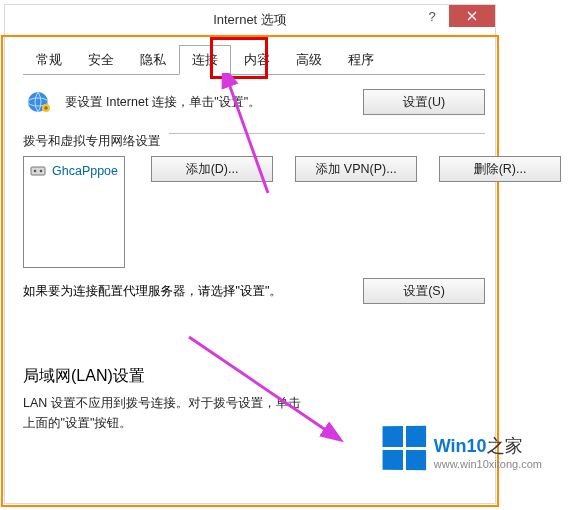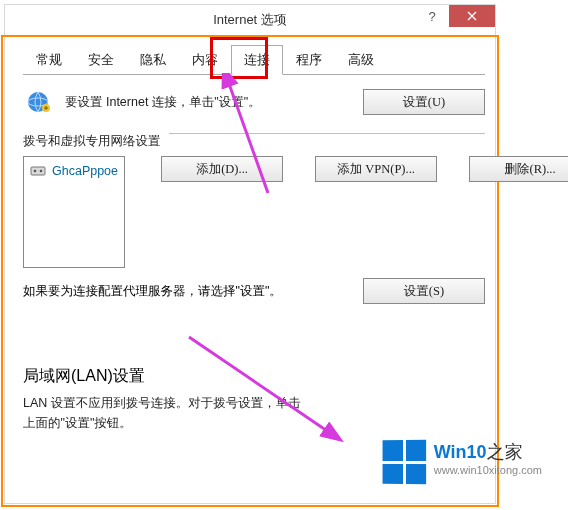--- a/index.html
+++ b/index.html
@@ -16,41 +16,41 @@
 .orange { border: 2px solid #ff8a00; position: absolute; left: -4px; top: 30px; right: -4px; bottom: -4px; padding: 8px 12px 12px 20px; }
 
 .tabs { display: flex; align-items: flex-end; border-bottom: 1px solid #aaa; height: 30px; position: relative; margin-bottom: 14px; }
 .tab { padding: 5px 12px; font-size: 13px; color: #222; border: 1px solid transparent; border-bottom: none; cursor: pointer; position: relative; }
 .tab.active { border: 1px solid #aaa; border-bottom: 1px solid #fff; background: #fff; margin-bottom: -1px; }
 .tab-highlight { position: absolute; border: 3px solid #e00000; width: 58px; height: 42px; top: -8px; pointer-events: none; }
 
 .section-row { display: flex; align-items: center; margin: 6px 0 18px 2px; }
 .globe { width: 26px; height: 26px; margin-right: 14px; position: relative; }
 .section-text { font-size: 12.5px; color: #222; flex: 1; }
-.win-btn { width: 122px; height: 26px; background: linear-gradient(#fafafa,#e6e6e6); border: 1px solid #888; font-size: 12.5px; color: #222; display: flex; align-items: center; justify-content: center; cursor: pointer; margin-left: 22px; font-family: Liberation Serif, serif; }
+.win-btn { width: 122px; height: 26px; background: linear-gradient(#fafafa,#e6e6e6); border: 1px solid #888; font-size: 12.5px; color: #222; display: flex; align-items: center; justify-content: center; cursor: pointer; margin-left: 12px; }
 
 .group-label { font-size: 12.5px; color: #222; margin: 8px 0 6px 0; display: flex; }
 .group-label .line { flex: 1; height: 1px; background: #c0c0c0; margin-left: 8px; }
 
 .dial-row { display: flex; gap: 14px; }
 .listbox { width: 278px; height: 112px; border: 1px solid #888; background: #fff; padding: 4px; }
 .listitem { display: flex; align-items: center; font-size: 12.5px; color: #0369a1; padding: 2px; gap: 6px; }
 .listitem .li-icon { width: 16px; height: 16px; }
 .btn-col { display: flex; gap: 10px; }
 
 .proxy-row { display: flex; align-items: center; margin-top: 10px; }
 .proxy-row .ptext { font-size: 12.5px; flex: 1; }
 
 .lan-title-row { display: flex; align-items: center; margin-top: 62px; }
 .lan-text { font-size: 12.5px; color: #222; margin-top: 6px; line-height: 1.6; max-width: 290px; }
 
 .arrow { position: absolute; pointer-events: none; }
 .arrow svg { display: block; }
 
-.watermark { position: absolute; right: 26px; bottom: 26px; display: flex; align-items: flex-start; gap: 8px; }
+.watermark { position: absolute; right: 26px; bottom: 40px; display: flex; align-items: flex-end; gap: 8px; }
 .winlogo { width: 44px; height: 44px; display: grid; grid-template-columns: 1fr 1fr; grid-template-rows: 1fr 1fr; gap: 3px; transform: perspective(200px) rotateY(-8deg); }
 .winlogo div { background: #0a78d4; }
 .wm-text .t1 { font-size: 18px; color: #333; font-weight: 400; }
 .wm-text .t1 b { color: #0a78d4; font-weight: 700; }
 .wm-text .t2 { font-size: 11px; color: #888; }
 </style>
 </head>
 <body>
 
 <div class="frame">
@@ -62,24 +62,24 @@
           <path d="M1 1 L9 9 M9 1 L1 9" stroke="#fff" stroke-width="1.4"></path>
         </svg>
     </div>
   </div>
 
   <div class="orange">
     <div class="tabs">
       <div class="tab">常规</div>
       <div class="tab">安全</div>
       <div class="tab">隐私</div>
+      <div class="tab active">连接</div>
       <div class="tab">内容</div>
-      <div class="tab active">连接</div>
+      <div class="tab">高级</div>
       <div class="tab">程序</div>
-      <div class="tab">高级</div>
       <div class="tab-highlight" style="left:187px;"></div>
     </div>
 
     <div class="section-row">
       <span class="globe">
         <svg viewBox="0 0 26 26">
             <circle cx="13" cy="13" r="10" fill="#3a8de0"></circle>
             <ellipse cx="13" cy="13" rx="10" ry="4" fill="none" stroke="#b7dcff" stroke-width="1"></ellipse>
             <path d="M13 3 Q7 13 13 23 Q19 13 13 3" fill="none" stroke="#b7dcff" stroke-width="1"></path>
             <circle cx="21" cy="19" r="4" fill="#f4c430"></circle>

